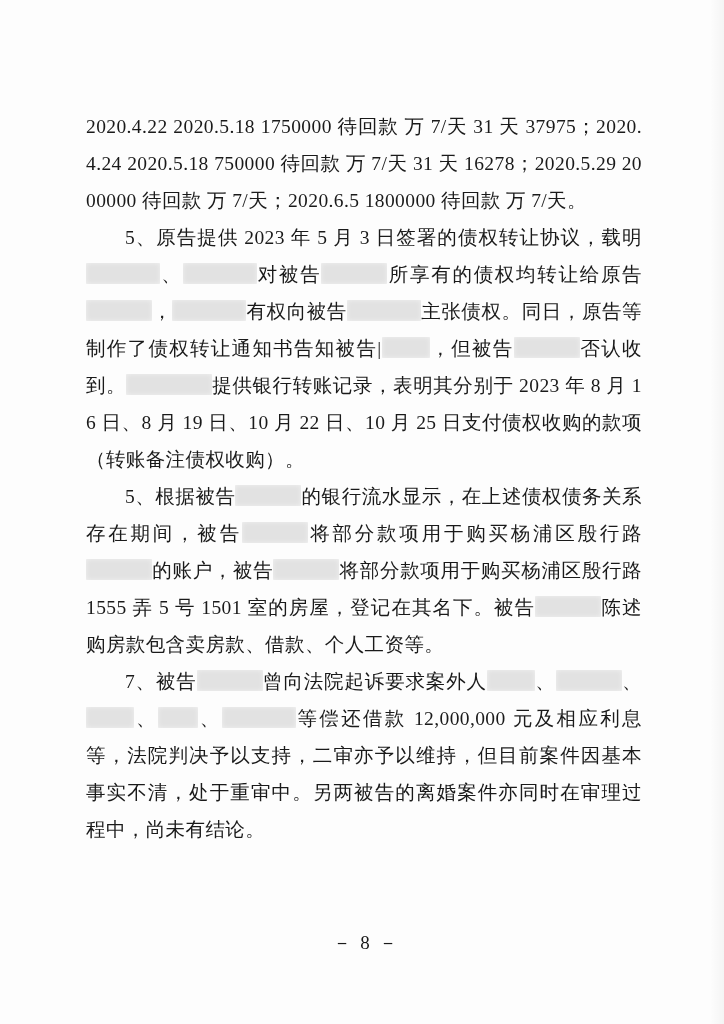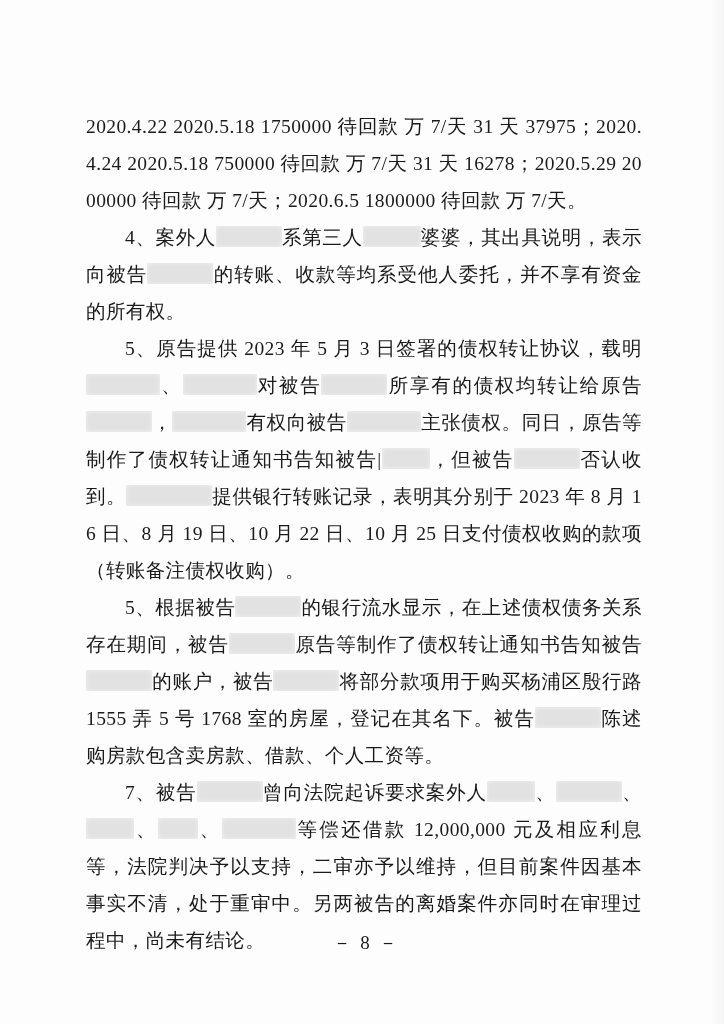--- a/index.html
+++ b/index.html
@@ -77,23 +77,22 @@
     pointer-events: none;
   }
 </style>
 </head>
 <body>
 
 <div class="page">
   <div class="content">
     <div class="paragraphs">
         <p class="para"><span>2020.4.22  2020.5.18  1750000 待回款  万 7/天  31 天  37975；2020.4.24  2020.5.18  750000 待回款  万 7/天  31 天  16278；2020.5.29 2000000 待回款  万 7/天；2020.6.5 1800000 待回款  万 7/天。</span></p>
-        <p class="para indent"><span>4、案外人</span><span class="redact r2"></span><span>系第三人</span><span class="redact r1"></span><span>婆婆，其出具说明，表示向被告</span><span class="redact r2"></span><span>的转账、收款等均系受他人委托，并不享有资金的所有权。</span></p>
         <p class="para indent"><span>5、原告提供 2023 年 5 月 3 日签署的债权转让协议，载明</span><span class="redact r3"></span><span>、</span><span class="redact r3"></span><span>对被告</span><span class="redact r2"></span><span>所享有的债权均转让给原告</span><span class="redact r2"></span><span>，</span><span class="redact r3"></span><span>有权向被告</span><span class="redact r3"></span><span>主张债权。同日，原告等制作了债权转让通知书告知被告|</span><span class="redact r4"></span><span>，但被告</span><span class="redact r2"></span><span>否认收到。</span><span class="redact r5"></span><span>提供银行转账记录，表明其分别于 2023 年 8 月 16 日、8 月 19 日、10 月 22 日、10 月 25 日支付债权收购的款项（转账备注债权收购）。</span></p>
-        <p class="para indent"><span>5、根据被告</span><span class="redact r2"></span><span>的银行流水显示，在上述债权债务关系存在期间，被告</span><span class="redact r2"></span><span>原告等制作了债权转让通知书告知被告</span><span class="redact r2"></span><span>的账户，被告</span><span class="redact r2"></span><span>将部分款项用于购买杨浦区殷行路 1555 弄 5 号 1768 室的房屋，登记在其名下。被告</span><span class="redact r2"></span><span>陈述购房款包含卖房款、借款、个人工资等。</span></p>
+        <p class="para indent"><span>5、根据被告</span><span class="redact r2"></span><span>的银行流水显示，在上述债权债务关系存在期间，被告</span><span class="redact r2"></span><span>将部分款项用于购买杨浦区殷行路</span><span class="redact r2"></span><span>的账户，被告</span><span class="redact r2"></span><span>将部分款项用于购买杨浦区殷行路 1555 弄 5 号 1501 室的房屋，登记在其名下。被告</span><span class="redact r2"></span><span>陈述购房款包含卖房款、借款、个人工资等。</span></p>
         <p class="para indent"><span>7、被告</span><span class="redact r2"></span><span>曾向法院起诉要求案外人</span><span class="redact r4"></span><span>、</span><span class="redact r2"></span><span>、</span><span class="redact r4"></span><span>、</span><span class="redact r6"></span><span>、</span><span class="redact r3"></span><span>等偿还借款 12,000,000 元及相应利息等，法院判决予以支持，二审亦予以维持，但目前案件因基本事实不清，处于重审中。另两被告的离婚案件亦同时在审理过程中，尚未有结论。</span></p>
       </div>
   </div>
   <div class="page-number">
     <span>－ 8 －</span>
   </div>
   <div class="scan-edge"></div>
 </div>
 
 </body></html>

